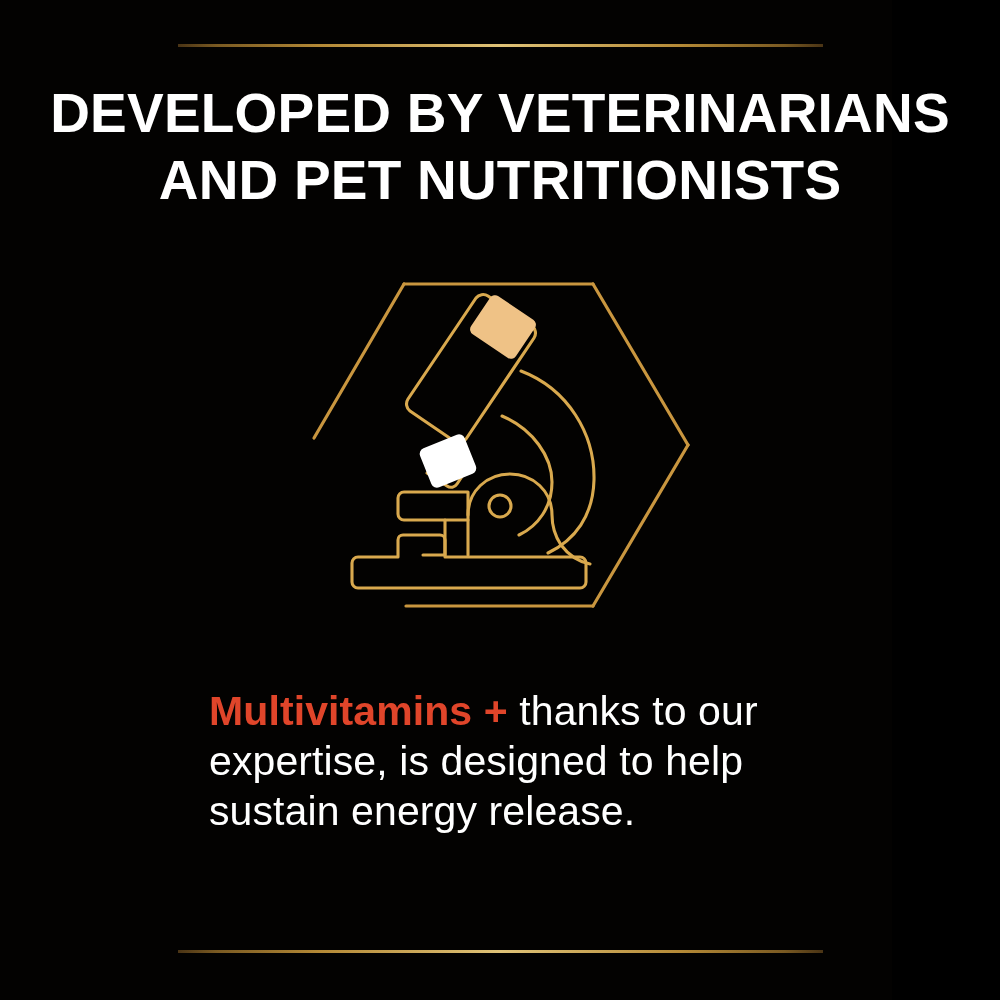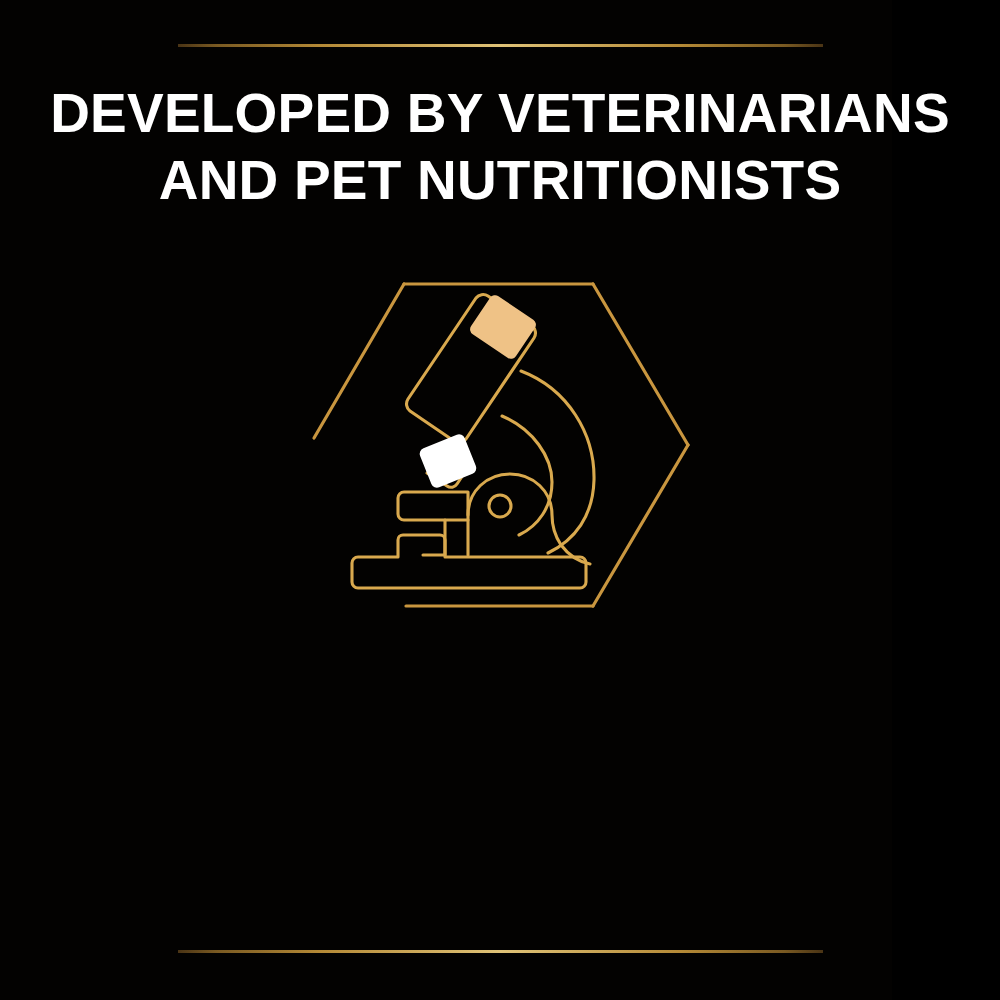--- a/index.html
+++ b/index.html
@@ -170,16 +170,19 @@
       <g>
         <rect x="176" y="36" width="54" height="46" rx="6" transform="rotate(34 203 59)" fill="#EFC286" stroke="none"></rect>
       </g>
 
       <g>
         <rect x="124" y="172" width="48" height="42" rx="6" transform="rotate(-22 148 193)" fill="#FFFFFF" stroke="none"></rect>
       </g>
     </svg>
   </div>
 
+  <div id="bodycopy">
+    <span class="accent">Multivitamins +</span><span> thanks to our expertise, is designed to help sustain energy release.</span>
+  </div>
 
   <div class="gold-rule bottom"></div>
 
 </div>
 
 </body></html>

